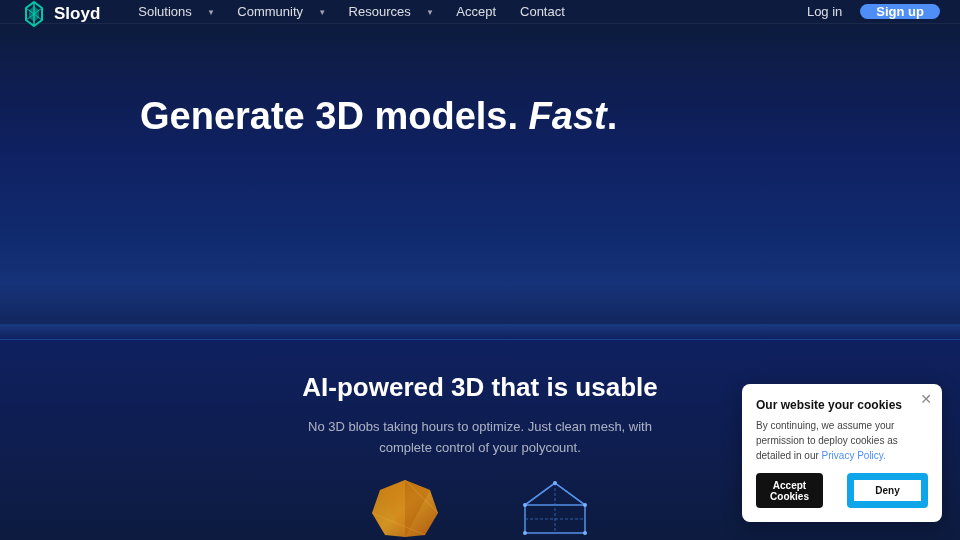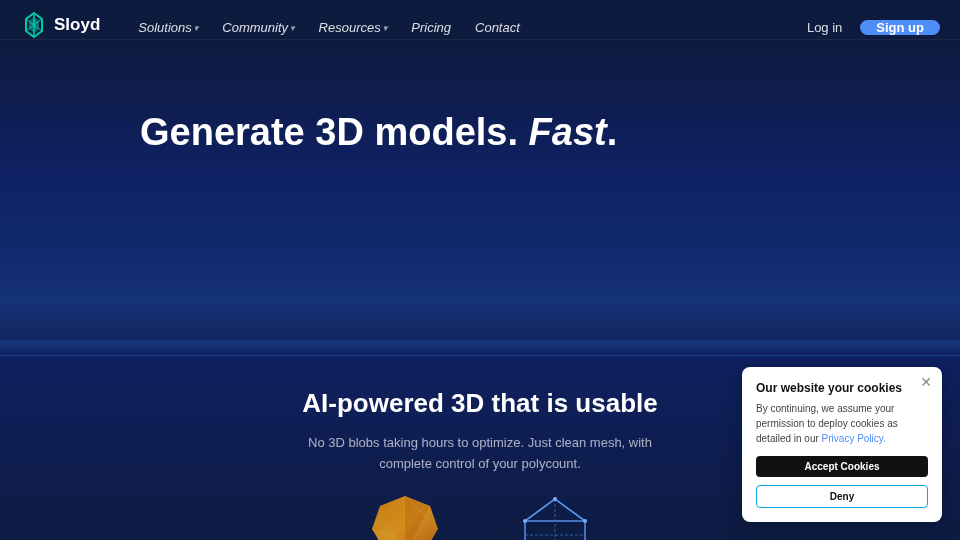--- a/index.html
+++ b/index.html
@@ -1,23 +1,23 @@
 <!DOCTYPE html>
 <html><head>
   <meta charset="utf-8">
   <style>
     * { margin: 0; padding: 0; box-sizing: border-box; }
     body { font-family: -apple-system, BlinkMacSystemFont, 'Segoe UI', sans-serif; background: #0d1b3e; color: #fff; width: 960px; height: 540px; overflow: hidden; position: relative; }
 
     
     .navbar {
       background: #0d1b3e;
-      height: 40px;
-      display: flex;
-      align-items: flex-end;
+      height: 24px;
+      display: flex;
+      align-items: flex-start;
       padding: 0 20px;
       position: relative;
       z-index: 10;
       border-bottom: 1px solid rgba(255,255,255,0.06);
     }
     .nav-logo {
       display: flex;
       align-items: center;
       gap: 6px;
       margin-right: 28px;
@@ -33,28 +33,27 @@
     }
     .nav-links {
       display: flex;
       align-items: center;
       gap: 4px;
       flex: 1;
     }
     .nav-item {
       display: flex;
       align-items: center;
-      gap: 2px;
+      gap: 17px;
       padding: 4px 10px;
       font-size: 13px;
       color: rgba(255,255,255,0.85);
       cursor: pointer;
       border-radius: 4px;
       white-space: nowrap;
-      font-style: italic;
     }
     .nav-chevron {
       font-size: 9px;
       color: rgba(255,255,255,0.6);
     }
     .nav-right {
       display: flex;
       align-items: center;
       gap: 10px;
     }
@@ -175,43 +174,42 @@
       color: #444;
       line-height: 1.5;
       margin-bottom: 10px;
     }
     .cookie-text a {
       color: #4f8ef7;
       text-decoration: none;
     }
     .cookie-buttons {
       display: flex;
-      gap: 8px;
-      flex-direction: column;
+      gap: 24px;
     }
     .btn-accept {
       background: #111;
       color: #fff;
       font-size: 10px;
       font-weight: 600;
       padding: 5px 10px;
       border-radius: 4px;
       cursor: pointer;
       border: none;
       flex: 1;
     }
     .btn-deny {
       background: #fff;
       color: #111;
       font-size: 10px;
       font-weight: 600;
       padding: 5px 10px;
       border-radius: 4px;
       cursor: pointer;
-      border: 1px solid #0ea5e9;
+      border: 7px solid #0ea5e9;
       flex: 1;
     }
     .cookie-close {
       position: absolute;
       top: 8px;
       right: 10px;
       font-size: 14px;
       color: #888;
       cursor: pointer;
       background: none;
@@ -241,21 +239,21 @@
     </div>
     <div class="nav-item">
       <span>Community</span>
       <span class="nav-chevron">▾</span>
     </div>
     <div class="nav-item">
       <span>Resources</span>
       <span class="nav-chevron">▾</span>
     </div>
     <div class="nav-item">
-      <span>Pricing</span>
+      <span>Accept</span>
     </div>
     <div class="nav-item">
       <span>Contact</span>
     </div>
   </div>
 
   <div class="nav-right">
     <div class="btn-login">Log in</div>
     <button class="btn-signup">Sign up</button>
   </div>

